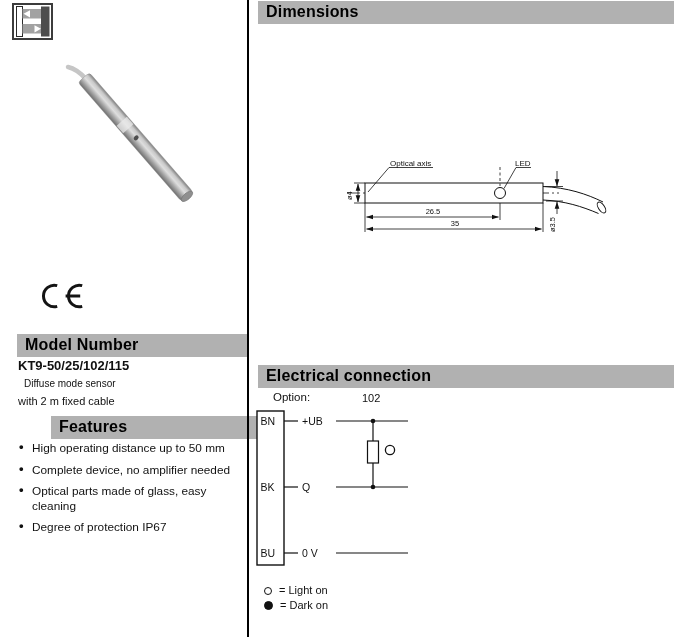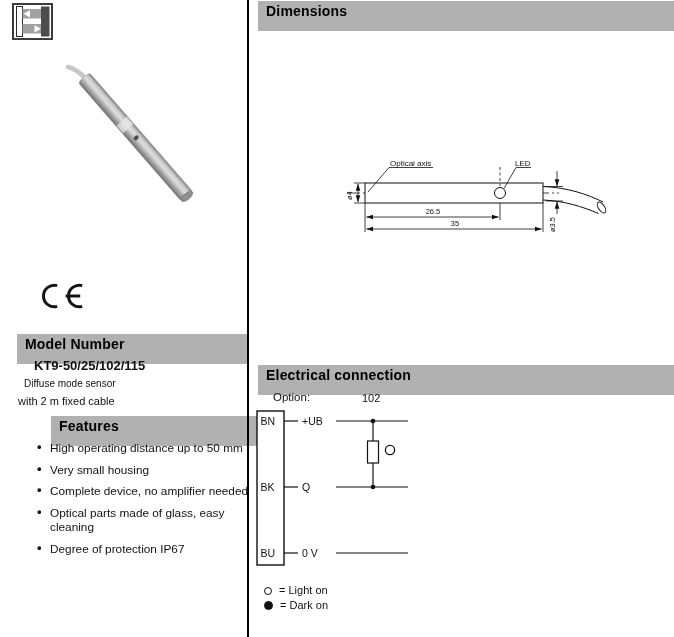--- a/index.html
+++ b/index.html
@@ -4,28 +4,28 @@
 <style>
   :root { --header-bg:#b1b1b1; --line:#1a1a1a; }
   * { box-sizing:border-box; }
   html,body { margin:0; padding:0; background:#fff; }
   #page {
     position:relative; width:674px; height:637px; background:#fff;
     font-family:"Liberation Sans", sans-serif; color:#111; overflow:hidden;
   }
   .abs { position:absolute; }
   .hdr {
-    position:absolute; background:var(--header-bg); height:30px; line-height:21px;
-    font-size:14px; font-weight:bold; padding-left:8px; color:#000; letter-spacing:.2px;
+    position:absolute; background:var(--header-bg); height:23px; line-height:21px;
+    font-size:16px; font-weight:bold; padding-left:8px; color:#000; letter-spacing:.2px;
   }
   #divider { position:absolute; left:247px; top:0; width:1.5px; height:637px; background:#000; }
-  #model-number { left:34px; top:358px; font-size:13px; font-weight:bold; }
+  #model-number { left:18px; top:358px; font-size:13px; font-weight:bold; }
   #model-desc1  { left:24px; top:378px; font-size:10px; }
   #model-desc2  { left:18px; top:395px; font-size:11px; }
-  #features-list { left:36px; top:441px; width:224px; margin:0; padding:0; list-style:none; }
+  #features-list { left:18px; top:441px; width:224px; margin:0; padding:0; list-style:none; }
   #features-list li {
     position:relative; padding-left:14px; margin-bottom:7px;
     font-size:11.8px; line-height:14.5px; max-width:216px;
   }
   #features-list li::before {
     content:"•"; position:absolute; left:1px; top:-1px; font-size:13px; font-weight:bold;
   }
   #option-label { left:273px; top:391px; font-size:11.5px; }
   #option-value { left:362px; top:392px; font-size:11px; }
   .legend-row { position:absolute; left:264px; display:flex; align-items:center; height:13px; }
@@ -75,21 +75,20 @@
   </svg>
 
   <div class="hdr" style="left:17px; top:334px; width:230.5px;">Model Number</div>
   <div class="abs" id="model-number">KT9-50/25/102/115</div>
   <div class="abs" id="model-desc1">Diffuse mode sensor</div>
   <div class="abs" id="model-desc2">with 2 m fixed cable</div>
 
   <div class="hdr" style="left:17px; top:416px; width:230.5px;margin-left:34px;">Features</div>
   <ul class="abs" id="features-list">
     <li>High operating distance up to 50 mm</li>
-    <li>Very small housing</li>
     <li>Complete device, no amplifier needed</li>
     <li>Optical parts made of glass, easy cleaning</li>
     <li>Degree of protection IP67</li>
   </ul>
 
   <div id="divider"></div>
 
   <div class="hdr" style="left:258px; top:1px; width:416px;">Dimensions</div>
 
   <svg class="abs" style="left:335px; top:150px;" width="339" height="95" viewBox="0 0 339 95">

